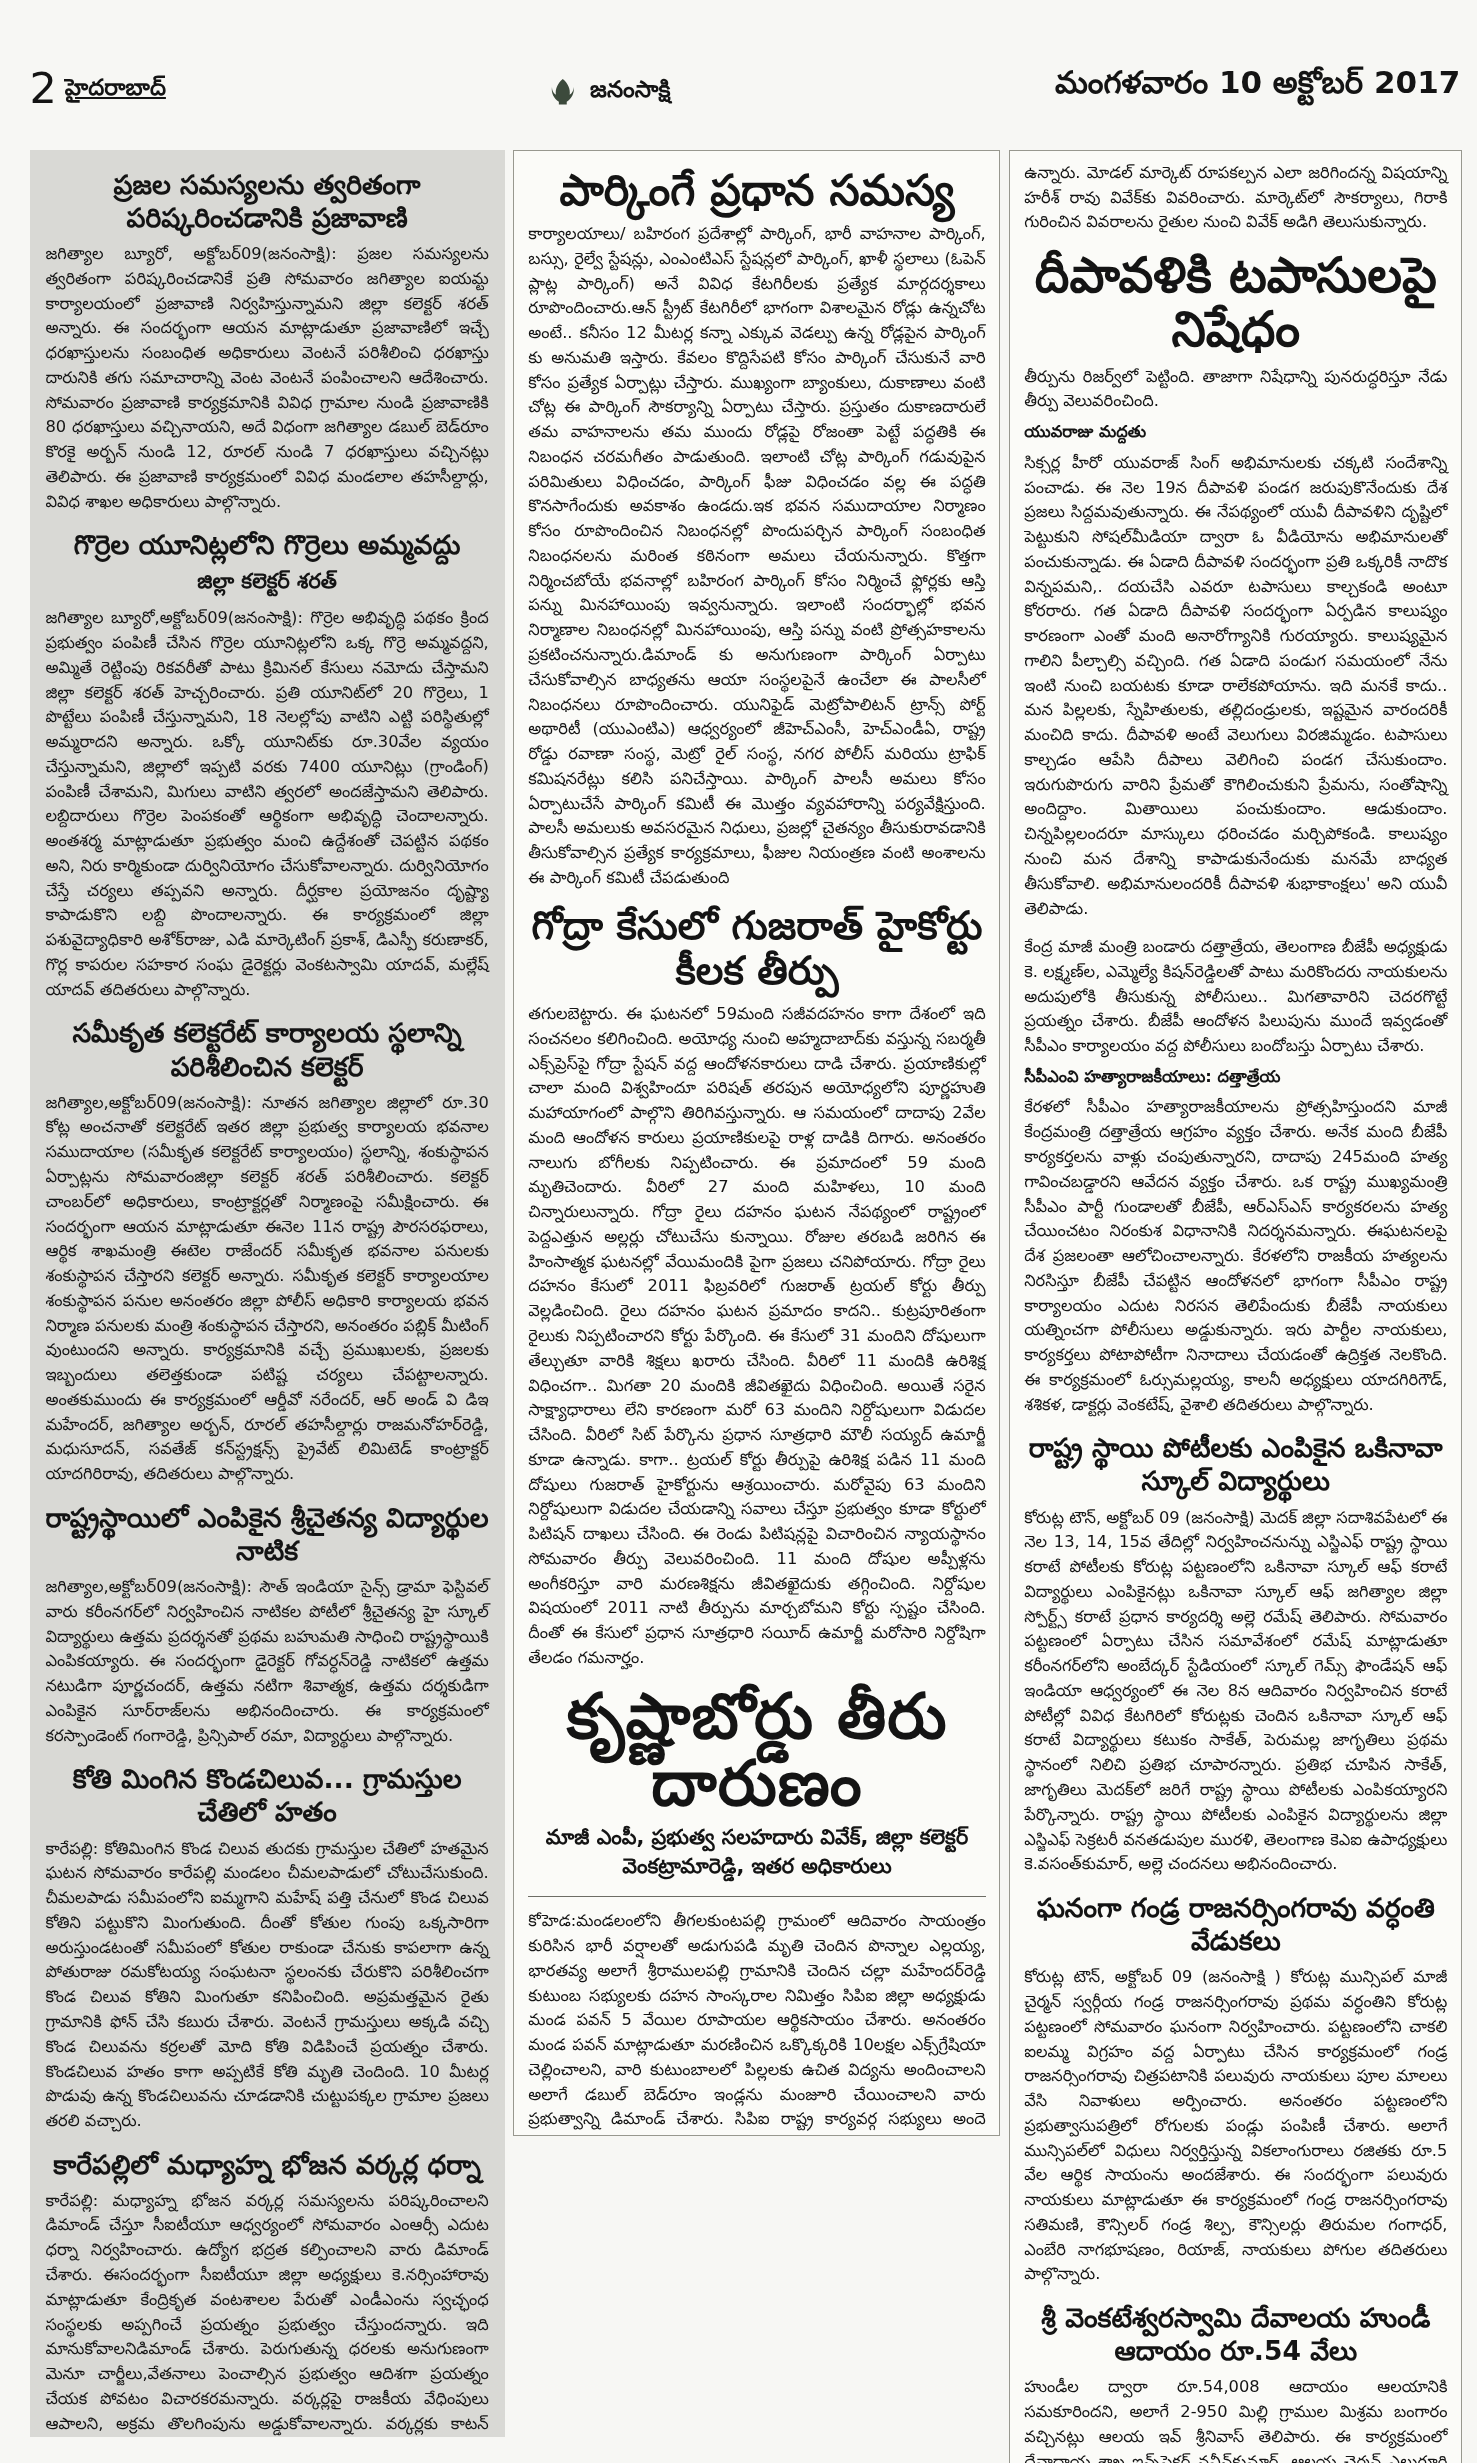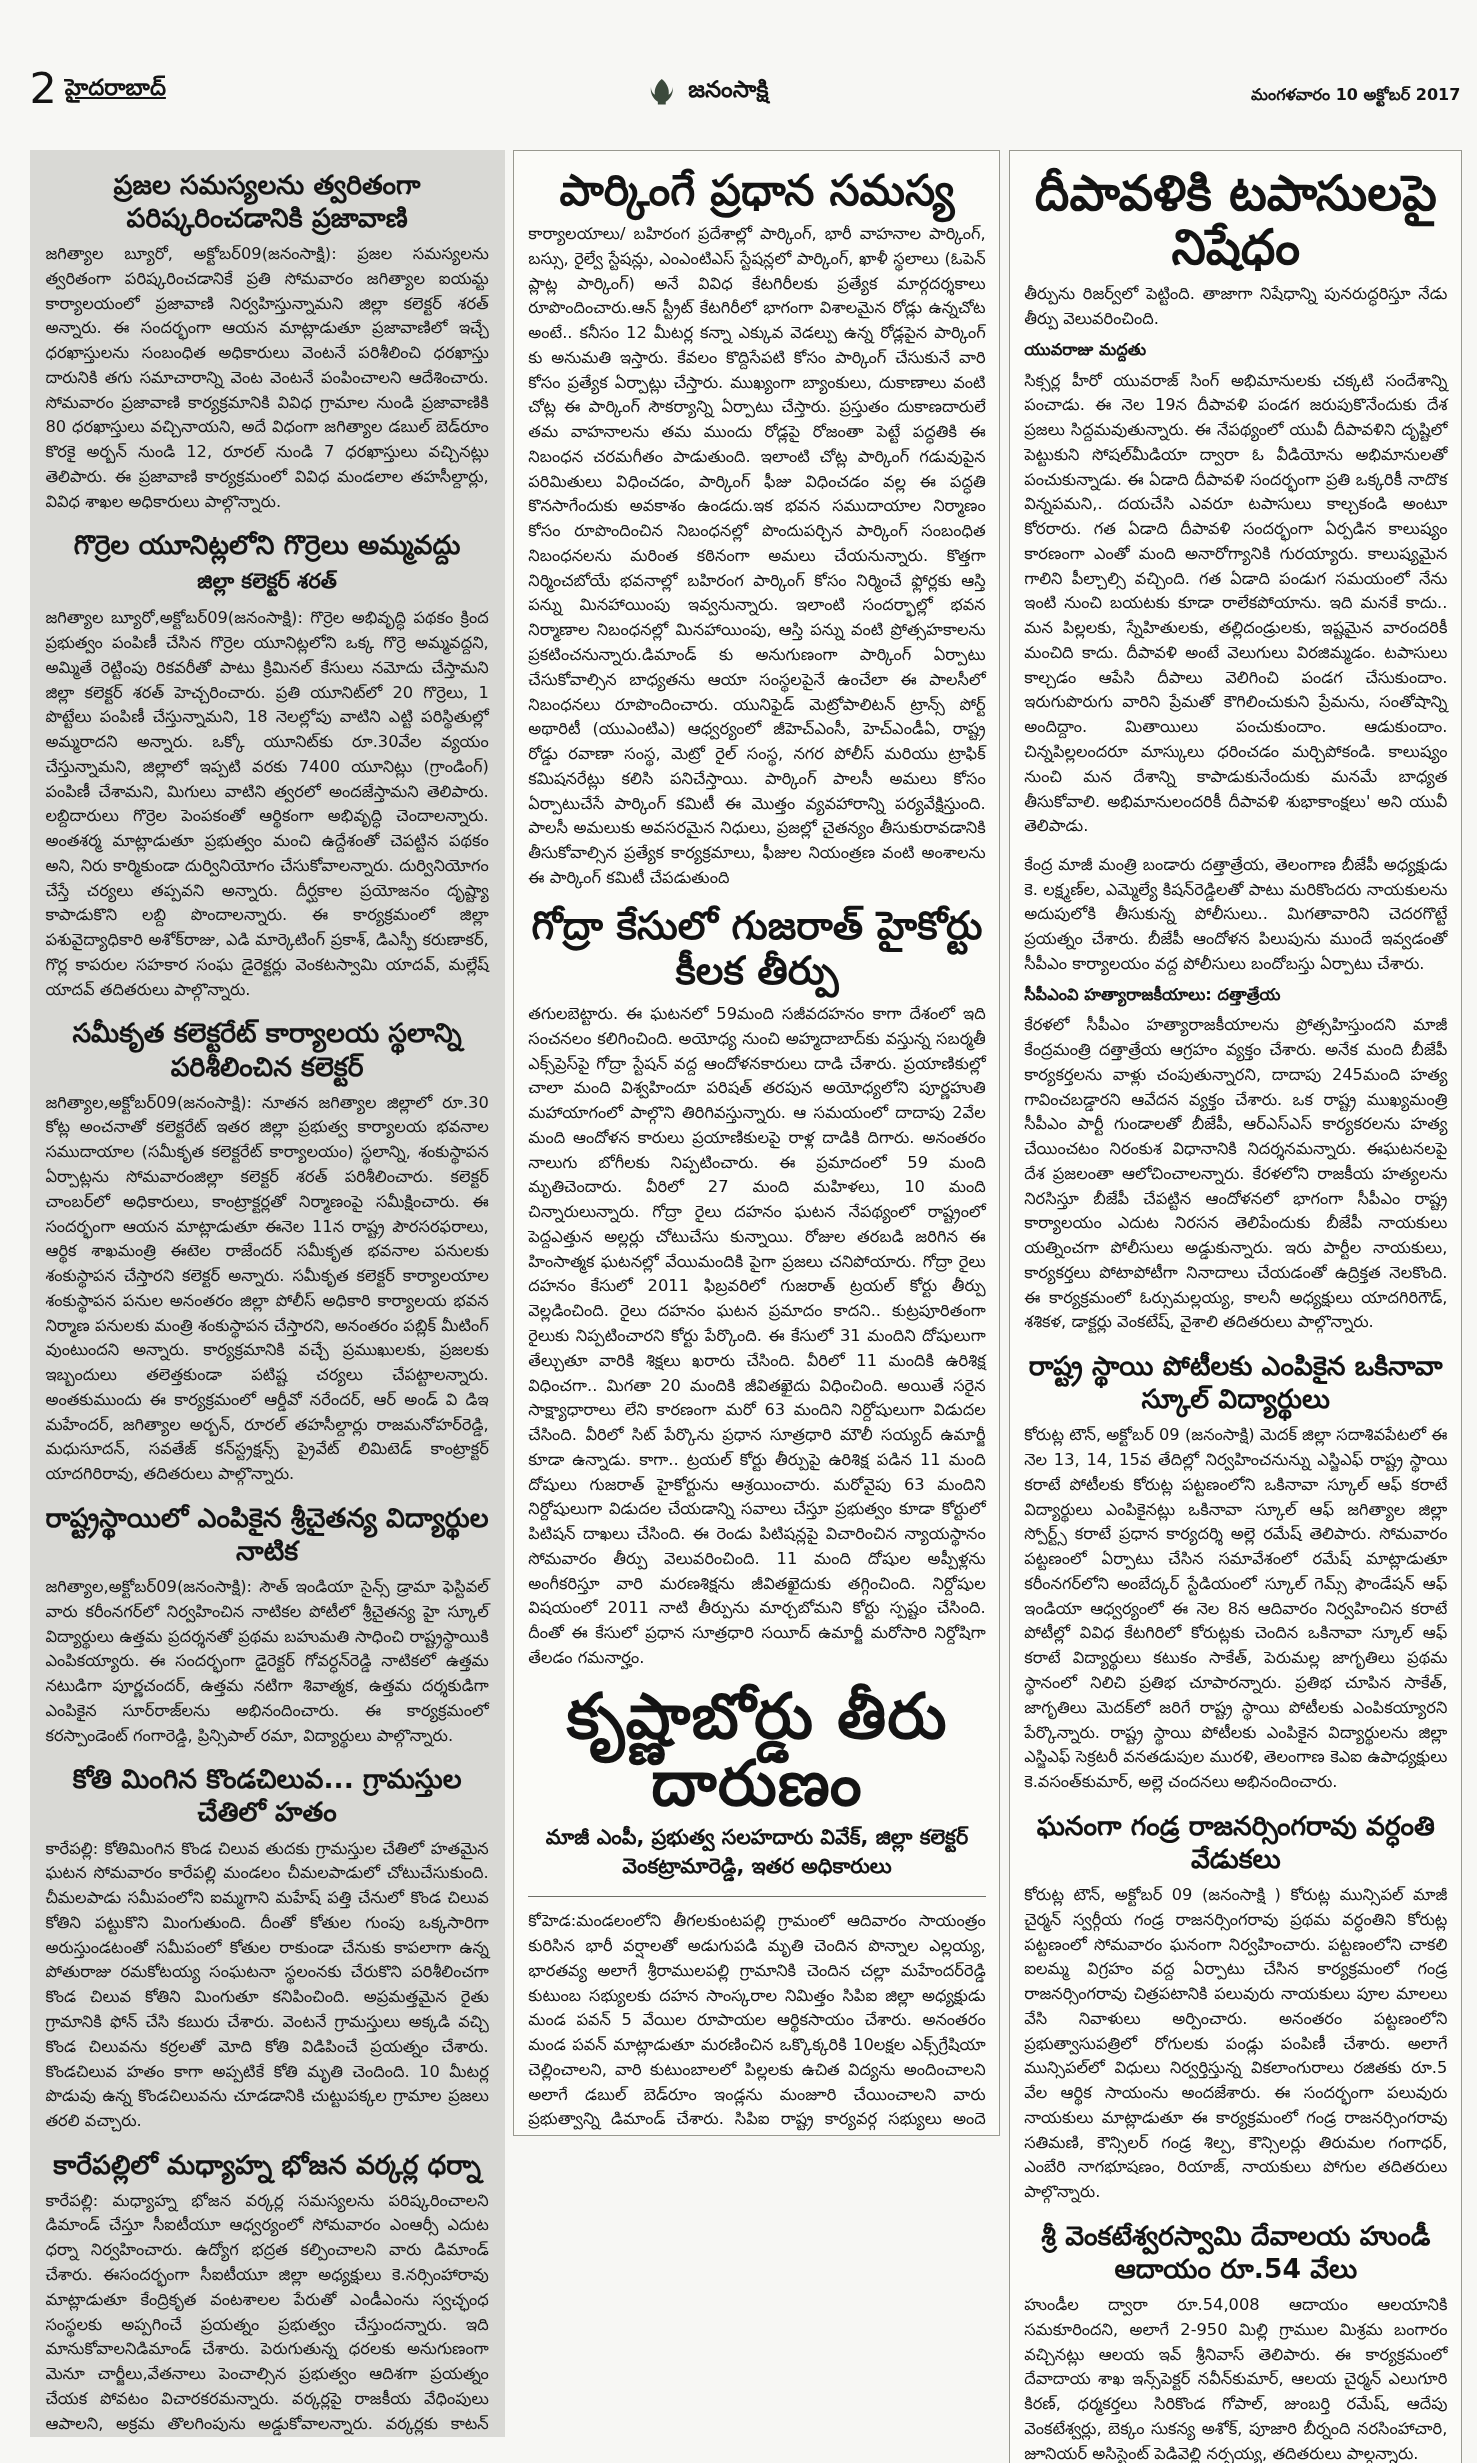--- a/index.html
+++ b/index.html
@@ -6,21 +6,21 @@
   .page{position:relative;width:1478px;height:2464px;background:#f7f7f4;
         font-family:"DejaVu Sans","Liberation Sans",sans-serif;color:#141414;overflow:hidden;}
   
   .hdr{position:absolute;top:57px;left:29.6px;right:17.7px;height:51px;
        display:flex;align-items:flex-end;justify-content:space-between;}
   .hdr-left{display:flex;align-items:flex-end;gap:7.9px;}
   .pageno{font-size:43px;line-height:.9;font-weight:400;}
   .edition{font-size:22.7px;font-weight:700;padding-bottom:2px;text-decoration:underline;}
   .masthead{display:flex;align-items:center;gap:14px;font-size:23px;font-weight:700;}
   .mast-icon{width:25.6px;height:29.6px;display:inline-block;}
-  .dateline{font-size:16px;font-weight:700;text-align:center;}
+  .dateline{font-size:31px;font-weight:700;text-align:center;}
   
   .cols{position:absolute;top:110px;left:29.6px;right:15.8px;display:flex;gap:8.9px;align-items:flex-start;}
   .col{box-sizing:border-box;overflow:hidden;margin-top:40px;}
   .col-left{width:475px;background:#d9d9d5;padding:11.8px 15.8px;height:2287px;}
   .col-mid{width:487px;background:#fbfbf8;border:1px solid #98988f;padding:9.9px 13.8px;height:1986px;}
   .col-right{flex:1;background:#fbfbf8;border:1px solid #98988f;border-left:1px solid #98988f;
              padding:9.9px 13.8px;height:2350px;}
   .story{margin-bottom:13.8px;}
   .story h2{margin:5.9px 0 7.9px 0;text-align:center;font-weight:700;line-height:1.25;font-size:26.6px;}
   .story h3{margin:0 0 7.9px 0;text-align:center;font-weight:700;font-size:20.7px;}
@@ -103,20 +103,23 @@
       </article>
       <article class="story">
         <h2>మృతుల కుటుంబాలకు ఎమ్మెల్యే ఎర్రబెల్లి పరామర్శ..</h2>
         <p>పాలకుర్తి, అక్టోబర్ 09 (జనంసాక్షి ) మండలంలోని పొన్నాల పెద్దసత్తమ్మ, మల్లంపెల్లి గ్రామానికి చెందిన నరమ్మ, ఆదేవిధంగా మండల కేంద్రానికి చెందిన కత్తుల అయిలయ్య (50), టీఆర్ఎస్ యూత్ నాయకుడు కొత్తకొండ శ్రీనివాస్ తల్లి కొత్తకొండ సోమలక్ష్మీ (62) ఇటీవల వివిధ కారణాలతో మరణించగా, సోమవారం స్థానిక ఎమ్మెల్యే ఎర్రబెల్లి దయాకర్‌రావు మృతుల కుటుంబాలను పరామర్శించి, ఆర్థికసహాయం అందించారు, ఈసందర్భంగా ఎమ్మెల్యే ఎర్రబెల్లి దయాకర్‌రావు మాట్లాడుతూ మృతుల కుటుంబాలను ప్రభుత్వం తరపున అన్ని విదాలా ఆదుకుంటామని హామి ఇచ్చారు, ఆయన వెంట టీఆర్ఎస్ పార్టీ మండల ప్రధాన కార్యదర్శి సింగారపుదీపక్, వైస్ఎంపీపీ గూడ దామోదర్, టీఆర్ఎస్ పార్టీ సీనియర్ నాయకులు ముస్కురాంబాబు, వీరమనేని యాకాంతరావు, డాక్టర్ విరాఠోద్, టీఆర్ఎస్ పట్టణ ఆధ్యక్షులు కమ్ముగానిరమేష్, వార్డుసభ్యులు బొమ్మిశెట్టి ఎల్లేష్, పట్టబోయినయాకయ్య, సలేంద్రరమ, నాయకులు కమ్ముగానినాగన్న, బెల్లియుగేందర్, తెలంగాణ జాగృతి నియోజకవర్గ కన్వీనర్ కత్తుల రాంచందర్, శేరువెంకన్న, ఎంపీటీసీ గుగులోత్ పార్వతి, వీరమనేని హనుమంతరావు, కాటబత్తిని రమేష్, అవిరినేని సోమేశ్వర్‌రావు, ఎండీ అబ్బాసలీ, కారుపోతులకుమార్, బడవెల్లి పురుషోత్తం,తదితరులున్నారు</p>
       </article>
 
     </section>
 
     <section class="col col-right">
       <article class="story">
+        <p>ఉన్నారు. మోడల్ మార్కెట్ రూపకల్పన ఎలా జరిగిందన్న విషయాన్ని హరీశ్ రావు వివేక్‌కు వివరించారు. మార్కెట్‌లో సౌకర్యాలు, గిరాకి గురించిన వివరాలను రైతుల నుంచి వివేక్ అడిగి తెలుసుకున్నారు.</p>
+      </article>
+      <article class="story">
         <h2 class="h-lg">దీపావళికి టపాసులపై నిషేధం</h2>
         <p>తీర్పును రిజర్వ్‌లో పెట్టింది. తాజాగా నిషేధాన్ని పునరుద్ధరిస్తూ నేడు తీర్పు వెలువరించింది.</p>
         <p class="inline-head">యువరాజు మద్దతు</p>
         <p>సిక్సర్ల హీరో యువరాజ్ సింగ్ అభిమానులకు చక్కటి సందేశాన్ని పంచాడు. ఈ నెల 19న దీపావళి పండగ జరుపుకొనేందుకు దేశ ప్రజలు సిద్దమవుతున్నారు. ఈ నేపథ్యంలో యువీ దీపావళిని దృష్టిలో పెట్టుకుని సోషల్‌మీడియా ద్వారా ఓ వీడియోను అభిమానులతో పంచుకున్నాడు. ఈ ఏడాది దీపావళి సందర్భంగా ప్రతి ఒక్కరికీ నాదొక విన్నపమని,. దయచేసి ఎవరూ టపాసులు కాల్చకండి అంటూ కోరరారు. గత ఏడాది దీపావళి సందర్భంగా ఏర్పడిన కాలుష్యం కారణంగా ఎంతో మంది అనారోగ్యానికి గురయ్యారు. కాలుష్యమైన గాలిని పీల్చాల్సి వచ్చింది. గత ఏడాది పండుగ సమయంలో నేను ఇంటి నుంచి బయటకు కూడా రాలేకపోయాను. ఇది మనకే కాదు.. మన పిల్లలకు, స్నేహితులకు, తల్లిదండ్రులకు, ఇష్టమైన వారందరికీ మంచిది కాదు. దీపావళి అంటే వెలుగులు విరజిమ్మడం. టపాసులు కాల్చడం ఆపేసి దీపాలు వెలిగించి పండగ చేసుకుందాం. ఇరుగుపొరుగు వారిని ప్రేమతో కౌగిలించుకుని ప్రేమను, సంతోషాన్ని అందిద్దాం. మితాయిలు పంచుకుందాం. ఆడుకుందాం. చిన్నపిల్లలందరూ మాస్కులు ధరించడం మర్చిపోకండి. కాలుష్యం నుంచి మన దేశాన్ని కాపాడుకునేందుకు మనమే బాధ్యత తీసుకోవాలి. అభిమానులందరికీ దీపావళి శుభాకాంక్షలు' అని యువీ తెలిపాడు.</p>
       </article>
       <article class="story">
         <p>కేంద్ర మాజీ మంత్రి బండారు దత్తాత్రేయ, తెలంగాణ బీజేపీ అధ్యక్షుడు కె. లక్ష్మణ్‌ల, ఎమ్మెల్యే కిషన్‌రెడ్డిలతో పాటు మరికొందరు నాయకులను అదుపులోకి తీసుకున్న పోలీసులు.. మిగతావారిని చెదరగొట్టే ప్రయత్నం చేశారు. బీజేపీ ఆందోళన పిలుపును ముందే ఇవ్వడంతో సీపీఎం కార్యాలయం వద్ద పోలీసులు బందోబస్తు ఏర్పాటు చేశారు.</p>
         <p class="inline-head">సీపీఎంవి హత్యారాజకీయాలు: దత్తాత్రేయ</p>
         <p>కేరళలో సీపీఎం హత్యారాజకీయాలను ప్రోత్సహిస్తుందని మాజీ కేంద్రమంత్రి దత్తాత్రేయ ఆగ్రహం వ్యక్తం చేశారు. అనేక మంది బీజేపీ కార్యకర్తలను వాళ్లు చంపుతున్నారని, దాదాపు 245మంది హత్య గావించబడ్డారని ఆవేదన వ్యక్తం చేశారు. ఒక రాష్ట్ర ముఖ్యమంత్రి సీపీఎం పార్టీ గుండాలతో బీజేపీ, ఆర్ఎస్ఎస్ కార్యకరలను హత్య చేయించటం నిరంకుశ విధానానికి నిదర్శనమన్నారు. ఈఘటనలపై దేశ ప్రజలంతా ఆలోచించాలన్నారు. కేరళలోని రాజకీయ హత్యలను నిరసిస్తూ బీజేపీ చేపట్టిన ఆందోళనలో భాగంగా సీపీఎం రాష్ట్ర కార్యాలయం ఎదుట నిరసన తెలిపేందుకు బీజేపీ నాయకులు యత్నించగా పోలీసులు అడ్డుకున్నారు. ఇరు పార్టీల నాయకులు, కార్యకర్తలు పోటాపోటీగా నినాదాలు చేయడంతో ఉద్రిక్తత నెలకొంది. ఈ కార్యక్రమంలో ఓర్సుమల్లయ్య, కాలనీ అధ్యక్షులు యాదగిరిగౌడ్, శశికళ, డాక్టర్లు వెంకటేష్, వైశాలి తదితరులు పాల్గొన్నారు.</p>
       </article>

